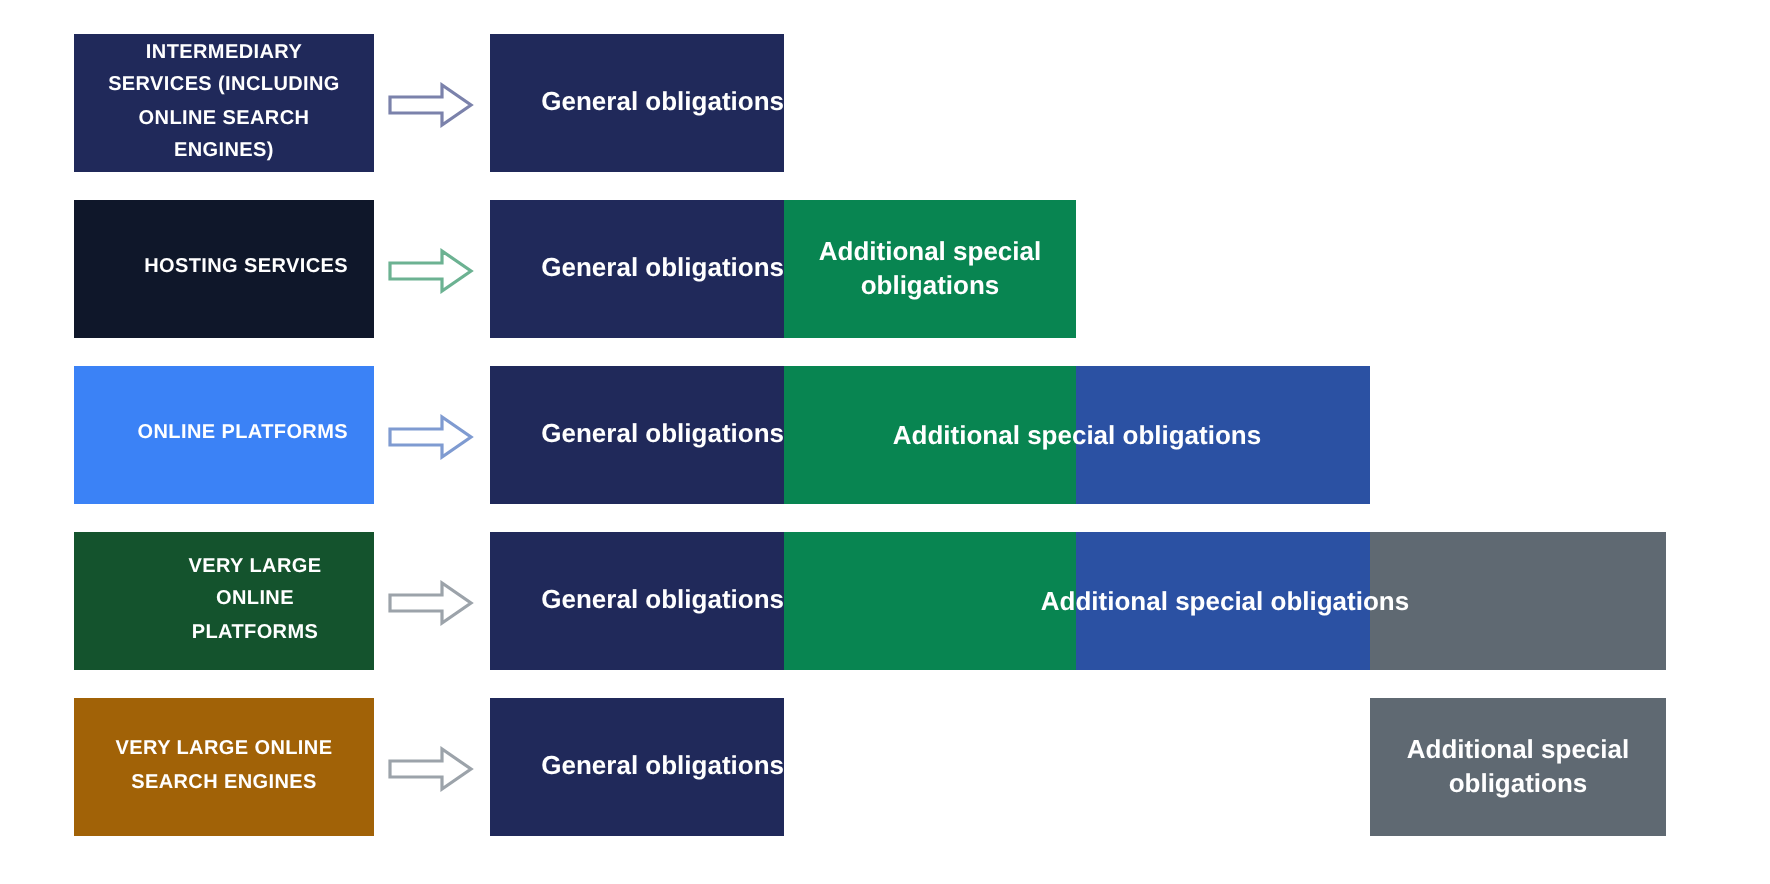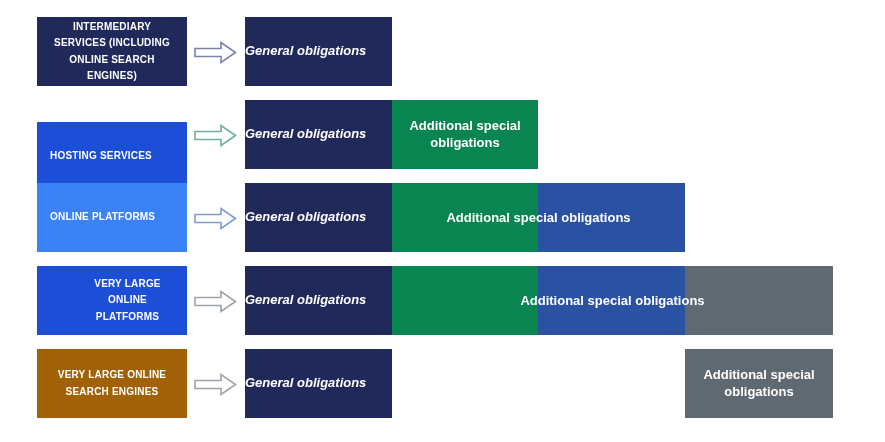--- a/index.html
+++ b/index.html
@@ -6,33 +6,33 @@
   #canvas{
     position:relative;
     width:885px;height:442px;
     background:#fff;
     font-family:"Liberation Sans", sans-serif;
     overflow:hidden;
   }
   .box{
     position:absolute;
     height:69px;
-    display:flex;align-items:center;justify-content:flex-start;
+    display:flex;align-items:center;justify-content:flex-end;
     text-align:center;
     color:#fff;font-weight:bold;
     box-sizing:border-box;
   }
   .cat{
     left:37px;width:150px;
     font-size:10px;line-height:1.65;letter-spacing:.2px;
     padding:0 13px;
     text-transform:uppercase;
   }
   .oblig{font-size:13px;line-height:1.25;}
-  .general{left:245px;width:147px;font-style:italic;}
+  .general{left:245px;width:147px;}
   .seg-green{left:392px;width:146px;}
   .seg-blue{left:538px;width:147px;}
   .seg-gray{left:685px;width:148px;}
   .overlay{
     position:absolute;
     height:69px;
     display:flex;align-items:center;justify-content:center;
     text-align:center;color:#fff;font-weight:bold;font-size:13px;
     pointer-events:none;
   }
@@ -61,21 +61,21 @@
   </div>
   <div class="arrow r1a" style="color: rgb(123, 130, 171);">
     <svg viewBox="0 0 43 23">
         <polygon points="1,7.5 27,7.5 27,1.5 41.5,11.5 27,21.5 27,15.5 1,15.5" fill="#FFFFFF" stroke="currentColor" stroke-width="1.6"></polygon>
       </svg>
   </div>
   <div class="box oblig general r1" style="background-color: rgb(32, 41, 90);">
     <span>General obligations</span>
   </div>
 
-  <div class="box cat r2" style="background-color: #1d4ed8; margin-top: 22px;">
+  <div class="box cat r2" style="background-color: #0f172a;">
     <span>HOSTING SERVICES</span>
   </div>
   <div class="arrow r2a" style="color: rgb(108, 178, 146);">
     <svg viewBox="0 0 43 23">
         <polygon points="1,7.5 27,7.5 27,1.5 41.5,11.5 27,21.5 27,15.5 1,15.5" fill="#FFFFFF" stroke="currentColor" stroke-width="1.6"></polygon>
       </svg>
   </div>
   <div class="box oblig general r2" style="background-color: rgb(32, 41, 90);">
     <span>General obligations</span>
   </div>
@@ -91,21 +91,21 @@
         <polygon points="1,7.5 27,7.5 27,1.5 41.5,11.5 27,21.5 27,15.5 1,15.5" fill="#FFFFFF" stroke="currentColor" stroke-width="1.6"></polygon>
       </svg>
   </div>
   <div class="box oblig general r3" style="background-color: rgb(32, 41, 90);">
     <span>General obligations</span>
   </div>
   <div class="box seg-green r3" style="background-color: rgb(8, 133, 81);"></div>
   <div class="box seg-blue r3" style="background-color: rgb(43, 81, 163);"></div>
   <div class="overlay ov-gb r3">Additional special obligations</div>
 
-  <div class="box cat r4" style="background-color: #1d4ed8; padding-left: 44px;">
+  <div class="box cat r4" style="background-color: #14532d; padding-left: 44px;">
     <span>VERY LARGE ONLINE PLATFORMS</span>
   </div>
   <div class="arrow r4a" style="color: rgb(156, 163, 170);">
     <svg viewBox="0 0 43 23">
         <polygon points="1,7.5 27,7.5 27,1.5 41.5,11.5 27,21.5 27,15.5 1,15.5" fill="#FFFFFF" stroke="currentColor" stroke-width="1.6"></polygon>
       </svg>
   </div>
   <div class="box oblig general r4" style="background-color: rgb(32, 41, 90);">
     <span>General obligations</span>
   </div>

